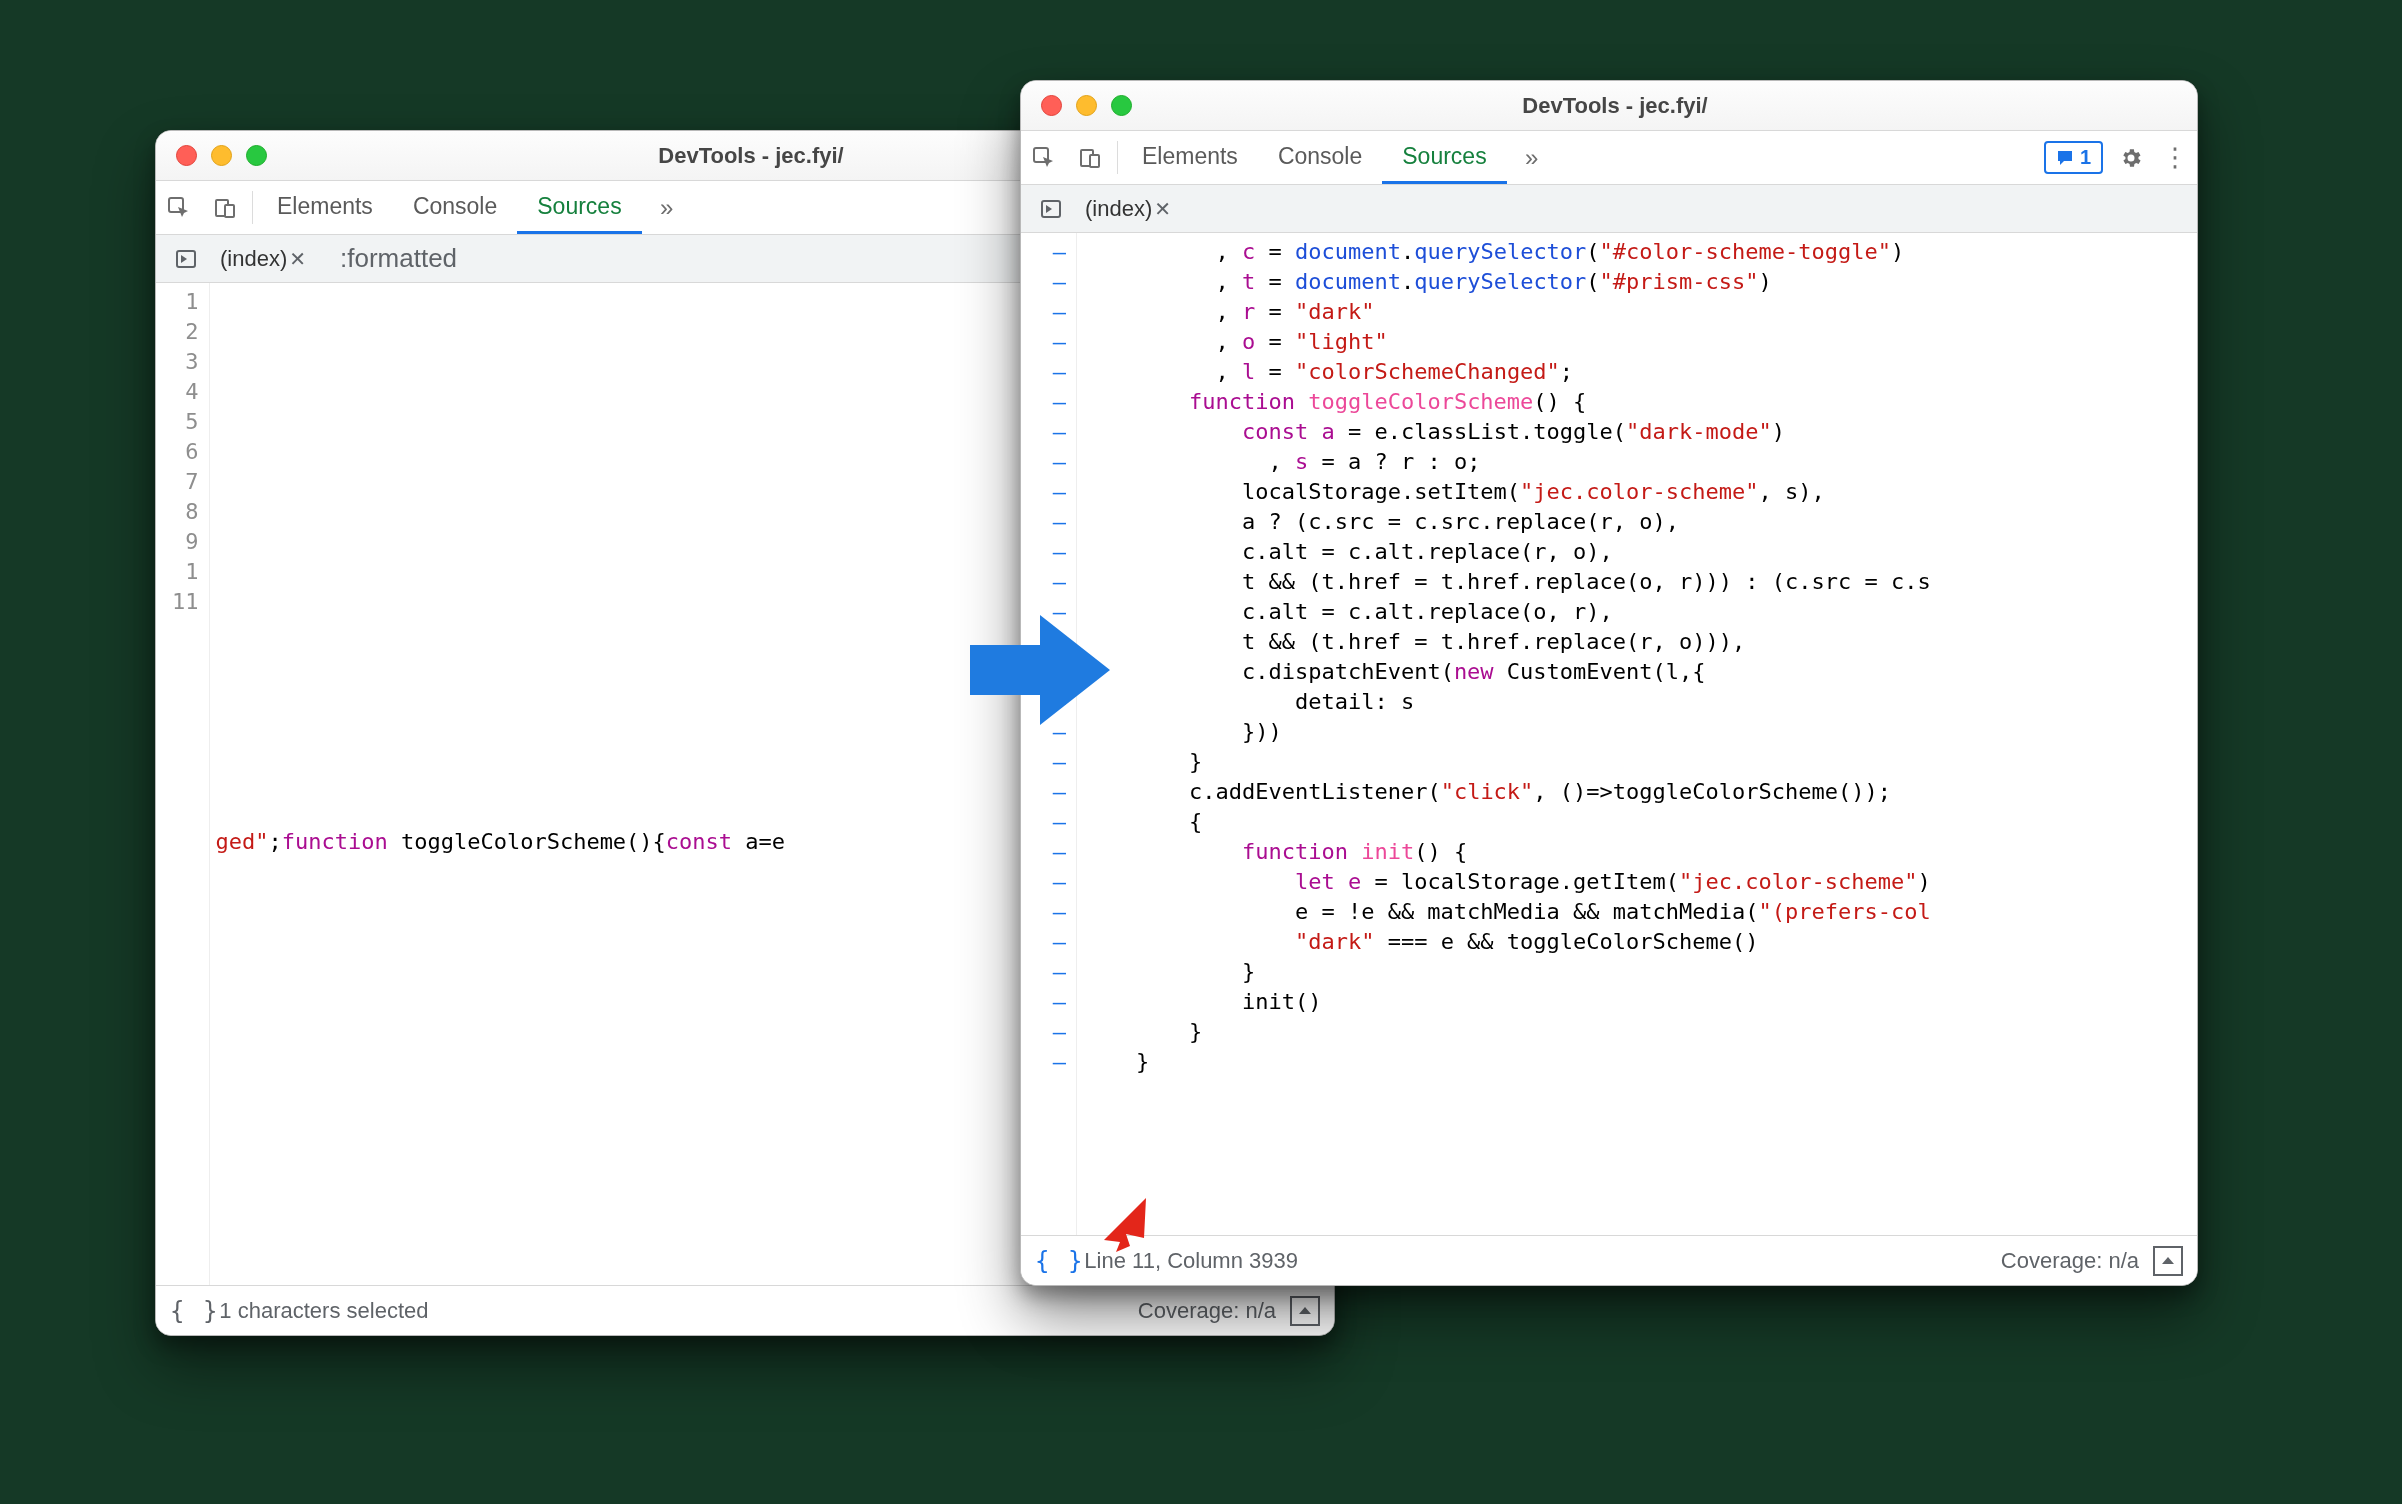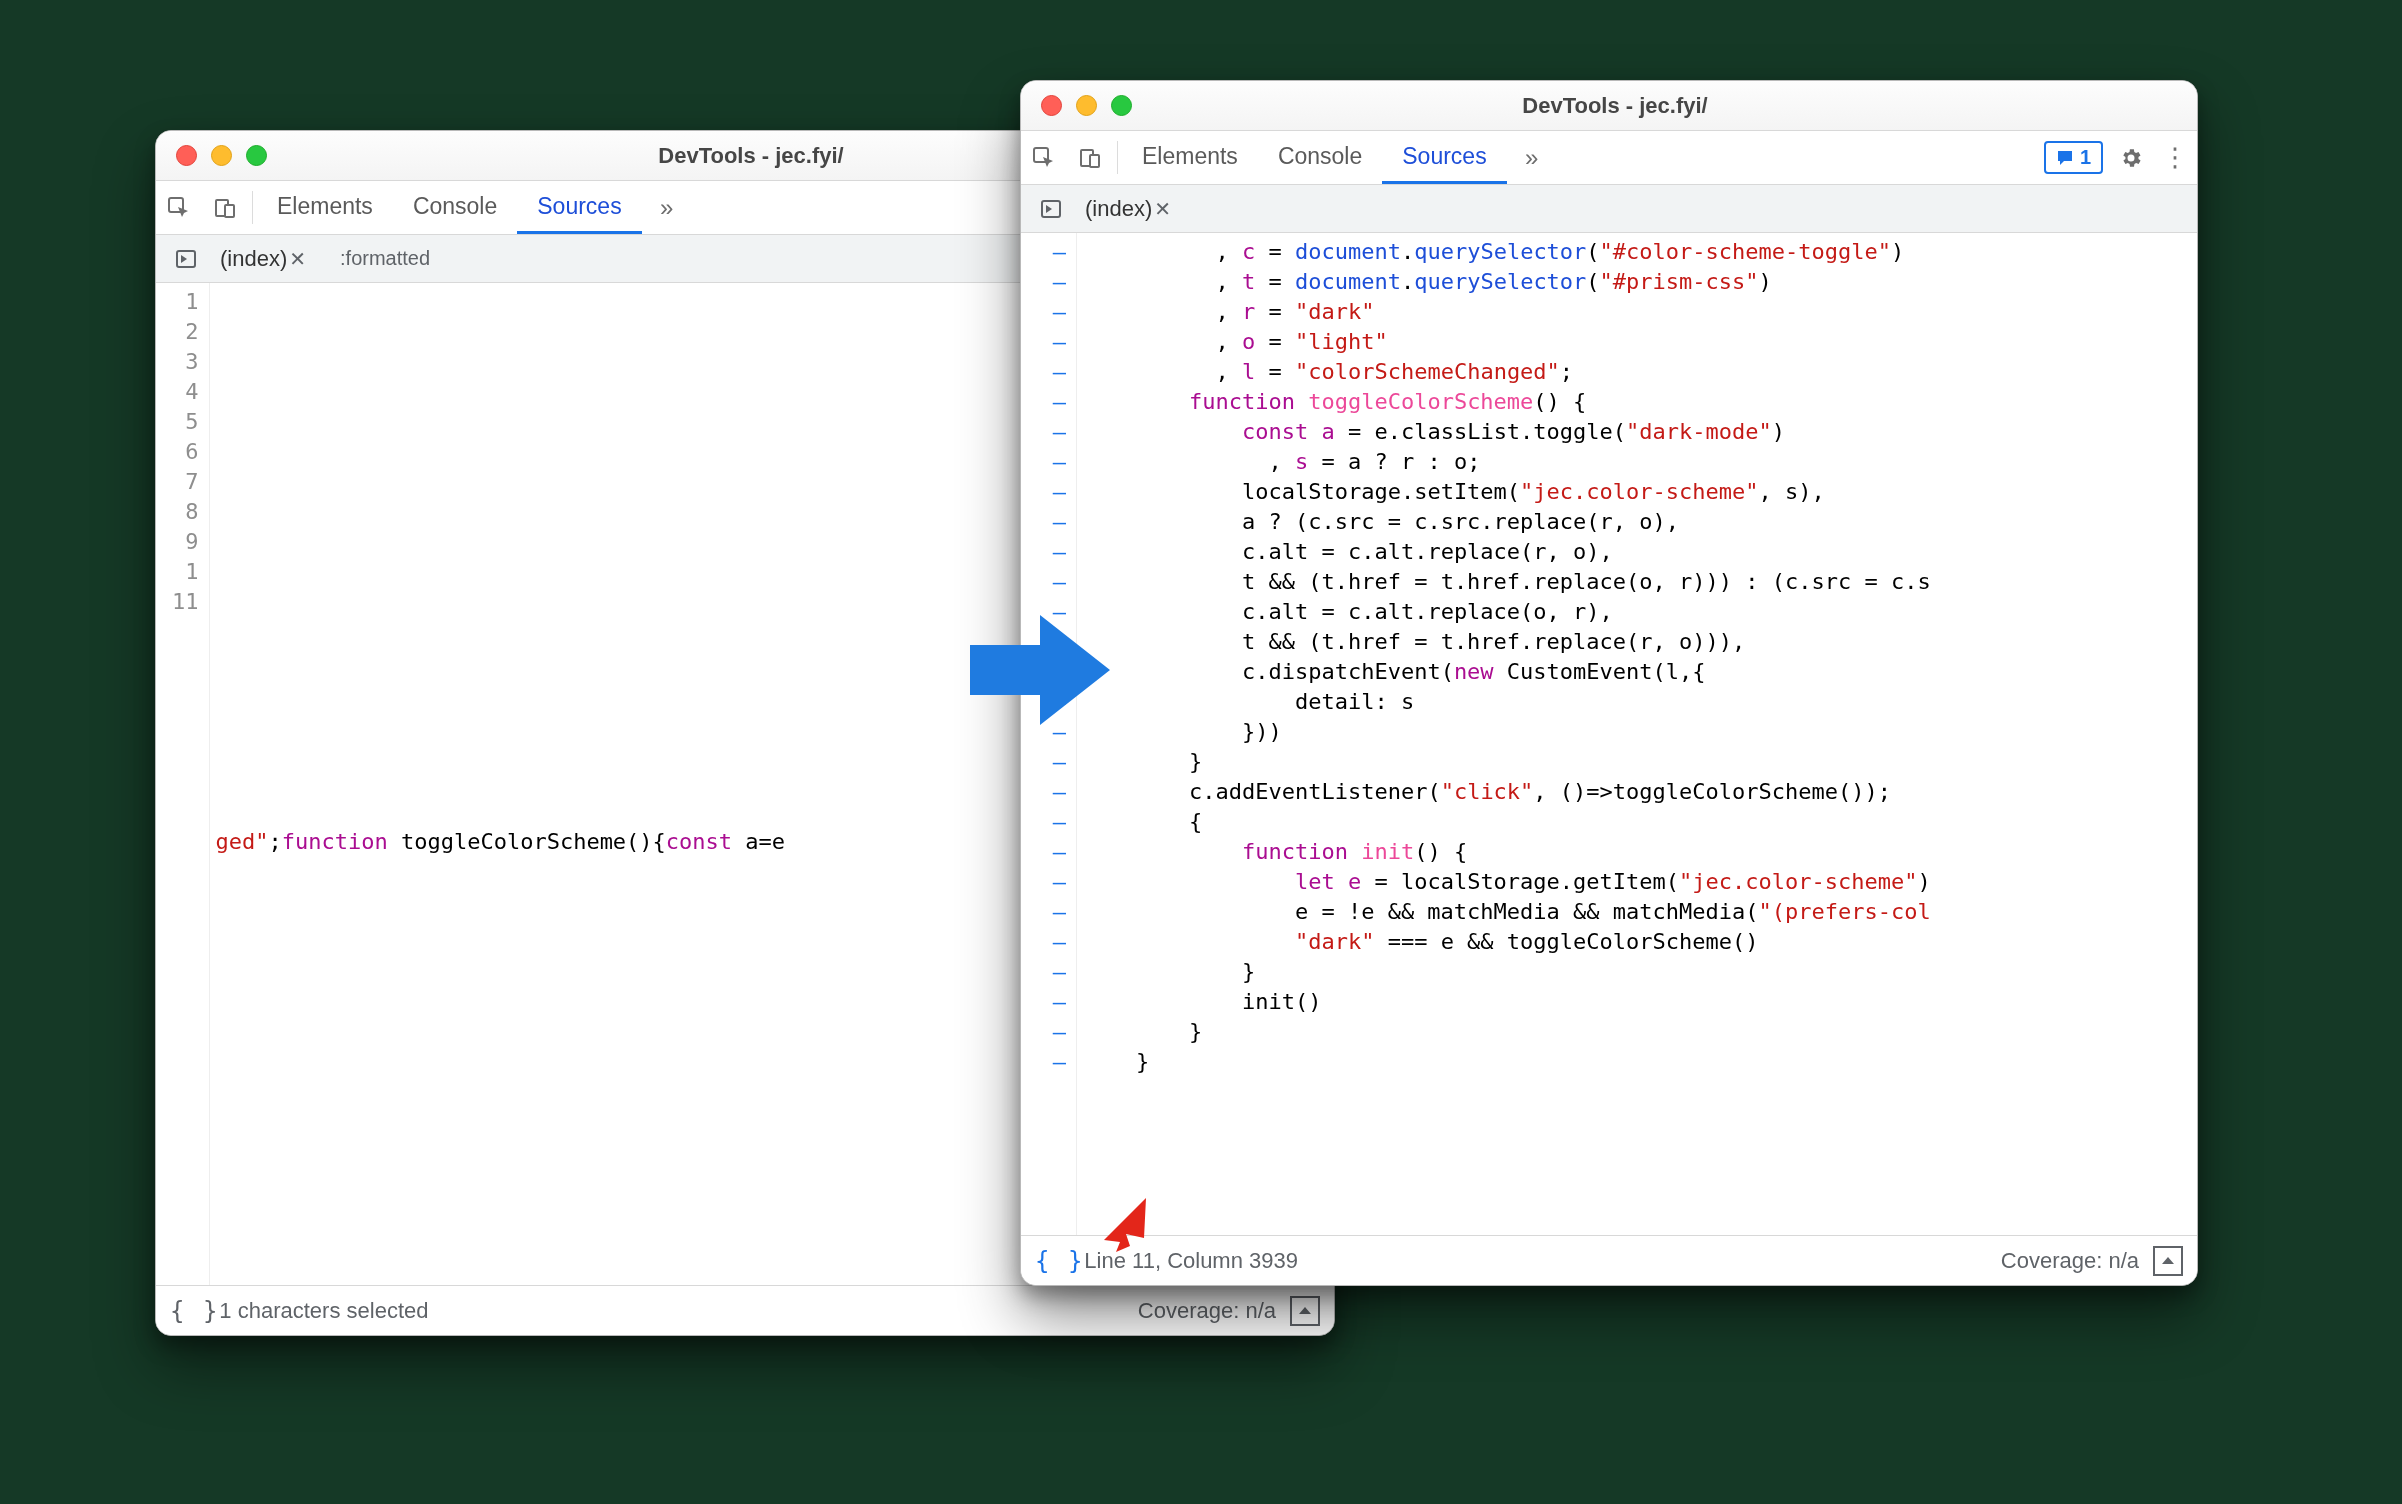--- a/index.html
+++ b/index.html
@@ -61,21 +61,21 @@
     padding: 0 20px;
     display: flex;
     align-items: center;
     color: #5a5a5a;
     font-size: 23px;
     border-bottom: 3px solid transparent;
     cursor: pointer;
     text-align: center;
   }
   .tab.selected {
-    color: #1d4ed8;
+    color: #15803d;
     border-bottom-color: #1a73e8;
     font-weight: 500;
   }
   .more {
     display: flex; align-items: center; justify-content: center;
     width: 50px; color: #6e6e6e; font-size: 24px; cursor:pointer;
   }
   .tb-spacer { flex: 1; }
   .nbadge {
     display: flex; align-items: center; gap: 6px;
@@ -100,21 +100,21 @@
     color: #5f6368;
   }
   .filetab {
     background: #f1f3f4;
     padding: 0 14px;
     display: flex; align-items: center; gap: 2px;
     font-size: 22px; color: #333;
     height: 100%;
   }
   .filetab .close { color: #5f6368; cursor:pointer; font-size: 20px;}
-  .formatted-label { padding-left: 20px; color: #5f6368; font-size: 20px; }
+  .formatted-label { padding-left: 20px; color: #5f6368; font-size: 26px; }
   
   .editor {
     flex: 1; display: flex; overflow: hidden;
     font-family: Menlo, "DejaVu Sans Mono", monospace;
     font-size: 22px; line-height: 30px;
     background: #fff;
   }
   .gutter {
     background: #fff;
     border-right: 1px solid #eee;

